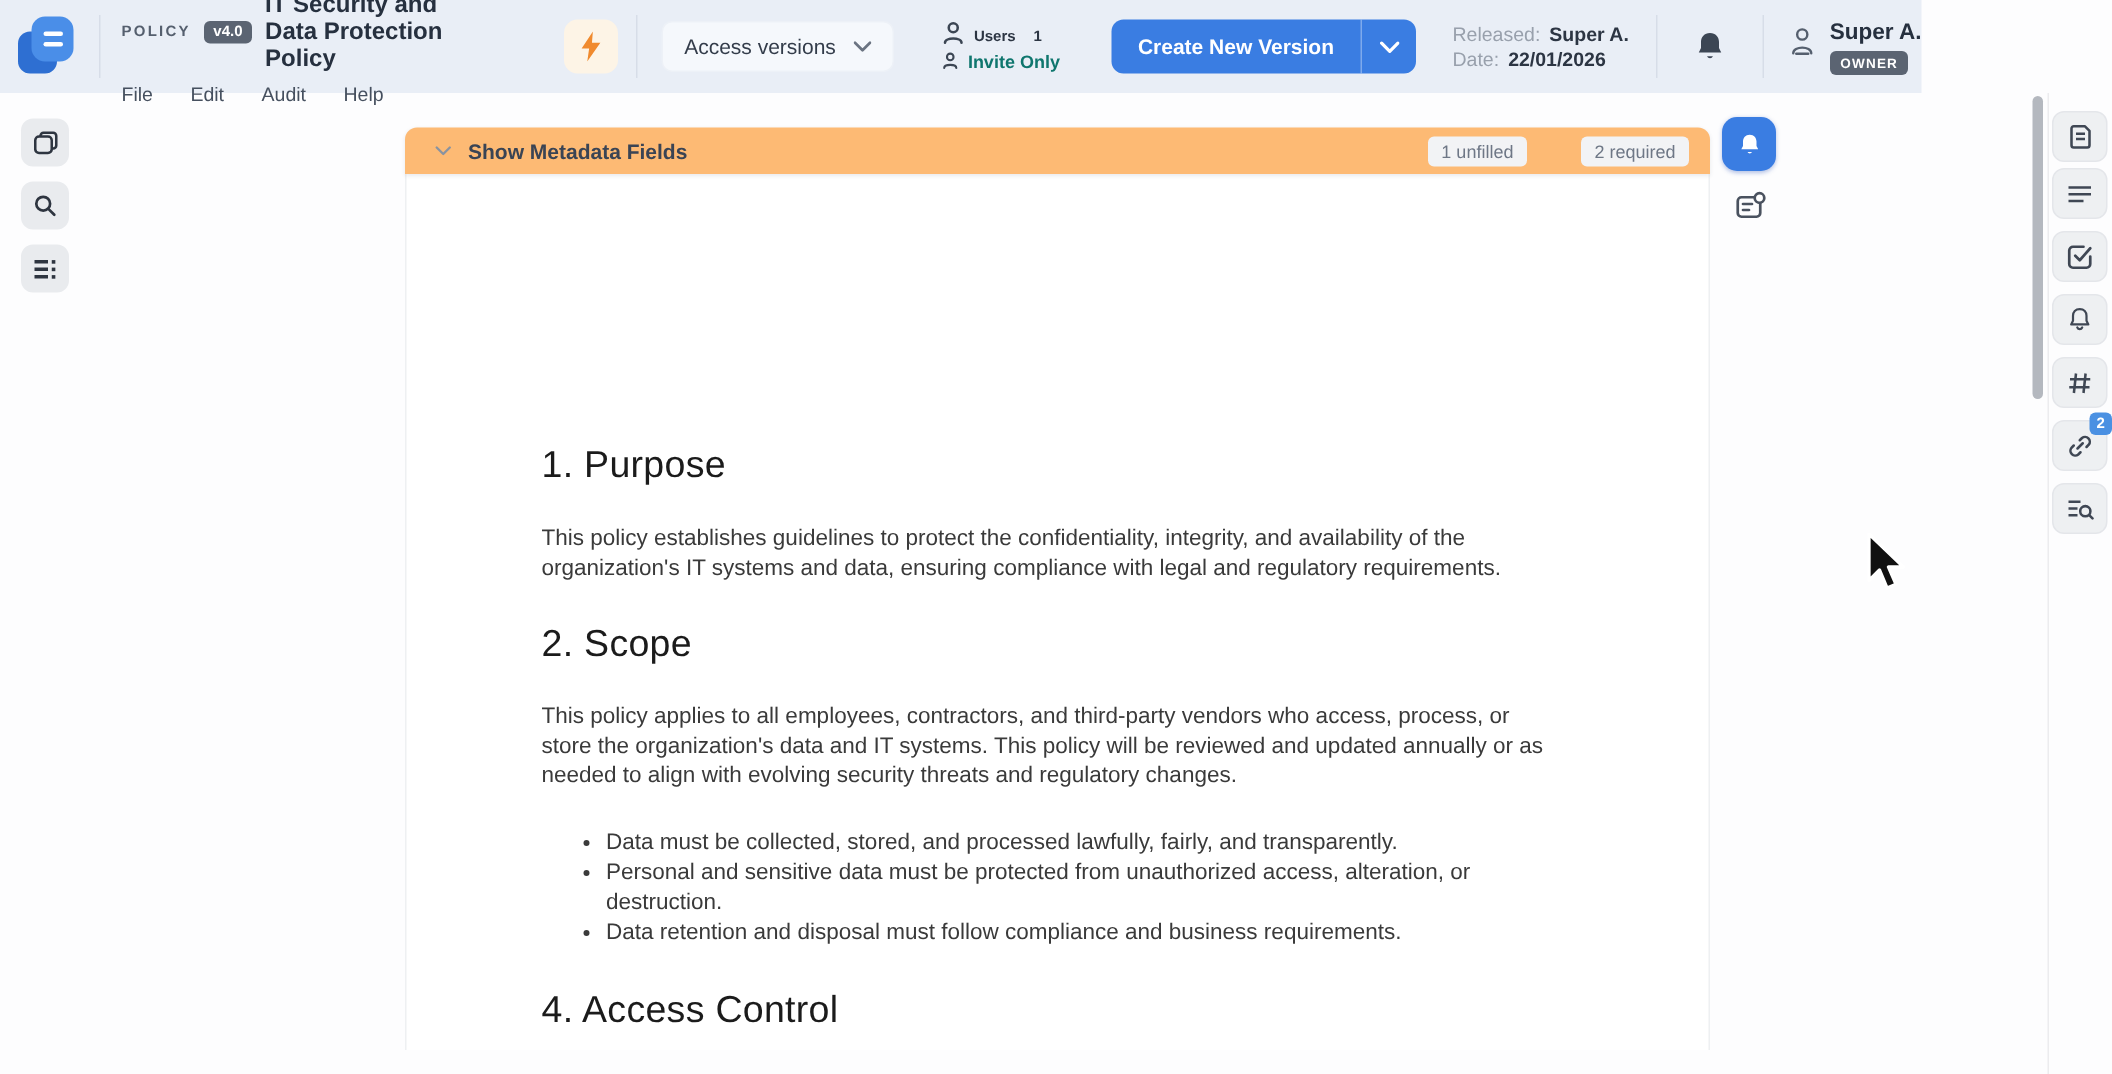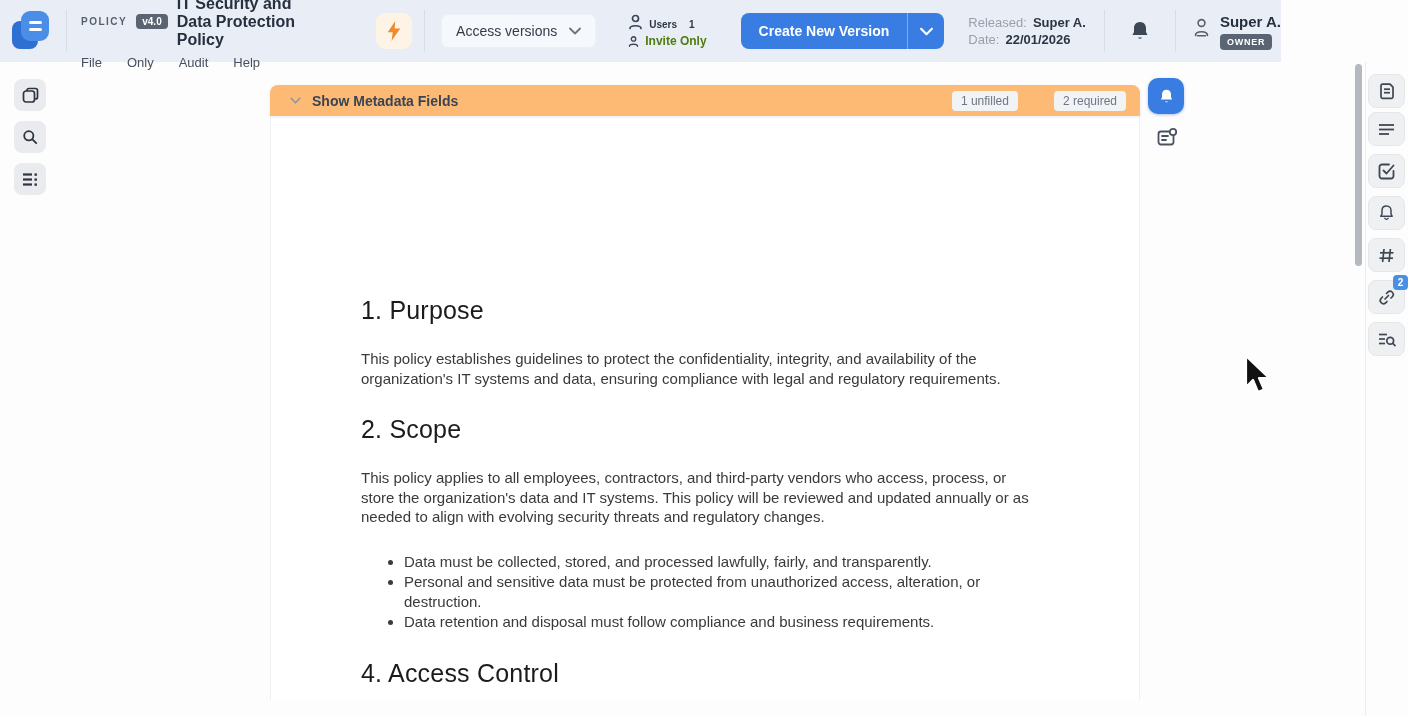--- a/index.html
+++ b/index.html
@@ -20,21 +20,21 @@
   .ver-badge { background:#5b6472; color:#fff; font-size:10px; font-weight:bold; padding:2px 6px; border-radius:4px; }
   .doc-title { font-size:16px; font-weight:bold; color:#26303f; }
   .menu-row { display:flex; gap:25px; margin-top:6px; }
   .menu-item { font-size:13px; color:#46505f; cursor:default; }
   .bolt-box { width:36px; height:36px; background:#fdf4e6; border-radius:9px; display:flex; align-items:center; justify-content:center; margin-left:56px; flex:none; }
   .hdr-div2 { width:1px; height:42px; background:#d7dde8; margin-left:12px; flex:none; }
   .compare-btn { margin-left:16px; height:34px; background:#f5f8fc; border:1px solid #edf1f7; border-radius:7px; display:flex; align-items:center; gap:12px; padding:0 14px; font-size:14px; color:#333c4a; flex:none; }
   .users-block { margin-left:32px; flex:none; }
   .users-row { display:flex; align-items:flex-end; gap:6px; font-size:10px; font-weight:bold; color:#2c3543; }
   .users-count { margin-left:6px; }
-  .invite-row { display:flex; align-items:flex-end; gap:6px; font-size:12px; font-weight:bold; color:#4d7c0f; margin-top:4px; }
+  .invite-row { display:flex; align-items:flex-start; gap:6px; font-size:12px; font-weight:bold; color:#0f766e; margin-top:4px; }
   .create-btn { margin-left:34px; height:36px; background:#3a7de2; border-radius:8px; display:flex; align-items:center; color:#fff; flex:none; overflow:hidden; }
   .create-main { padding:0 18px; font-size:14px; font-weight:bold; display:flex; align-items:center; height:100%; }
   .create-sep { width:1px; height:36px; background:rgba(255,255,255,0.35); }
   .create-caret { width:36px; height:100%; display:flex; align-items:center; justify-content:center; }
   .released-block { margin-left:24px; font-size:13px; flex:none; }
   .rel-row { display:flex; gap:6px; align-items:baseline; margin:2px 0; }
   .rel-label { color:#98a0ac; }
   .rel-value { color:#2c3543; font-weight:bold; }
   .hdr-div3 { width:1px; height:42px; background:#d7dde8; margin-left:18px; flex:none; }
   .bell-btn { margin-left:22px; flex:none; width:26px; display:flex; justify-content:center; }
@@ -96,21 +96,21 @@
   </div>
   <div class="hdr-div"></div>
   <div class="title-block">
     <div class="title-row">
       <span class="doc-type">POLICY</span>
       <span class="ver-badge">v4.0</span>
       <span class="doc-title">IT Security and Data Protection Policy</span>
     </div>
     <div class="menu-row">
       <span class="menu-item">File</span>
-      <span class="menu-item">Only</span>
+      <span class="menu-item">Edit</span>
       <span class="menu-item">Audit</span>
       <span class="menu-item">Help</span>
     </div>
   </div>
   <div class="bolt-box">
     <span>
       <svg width="16" height="20" viewBox="0 0 12 16">
           <path d="M7 0 L1 9 H5 L4 16 L11 6 H6.5 Z" fill="#f08a2e"></path>
         </svg>
     </span>

